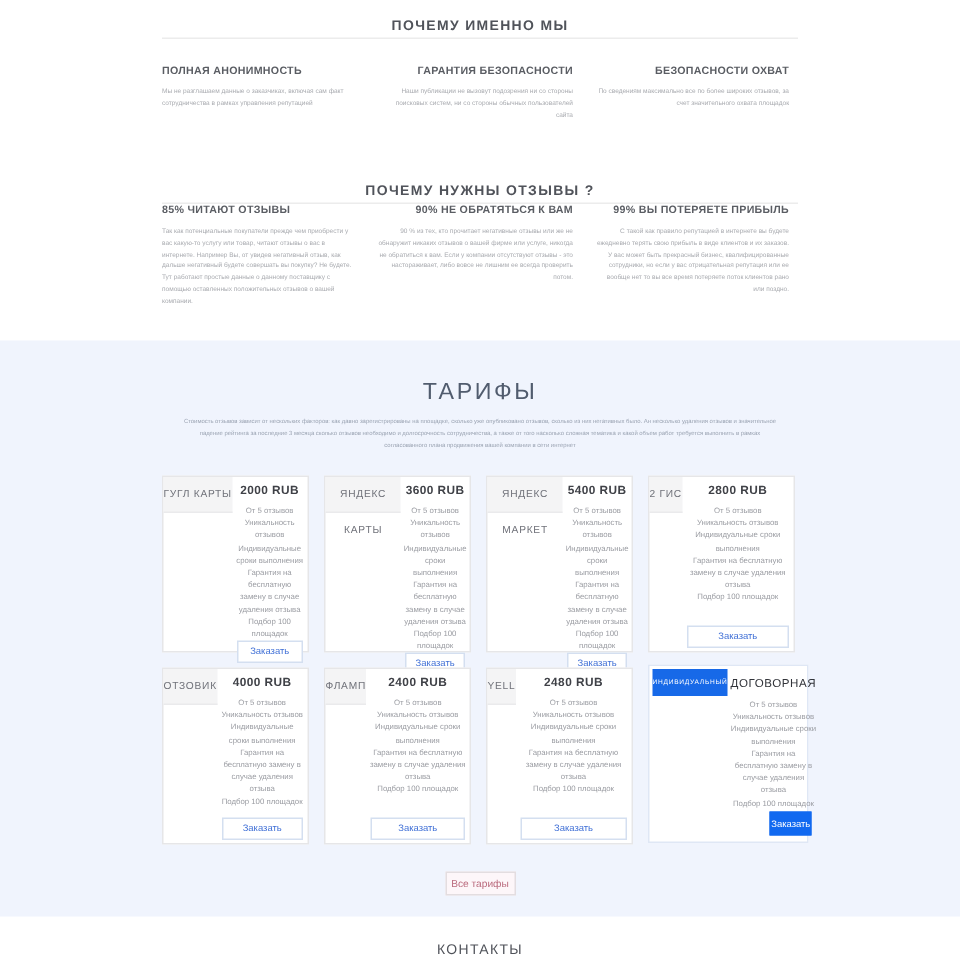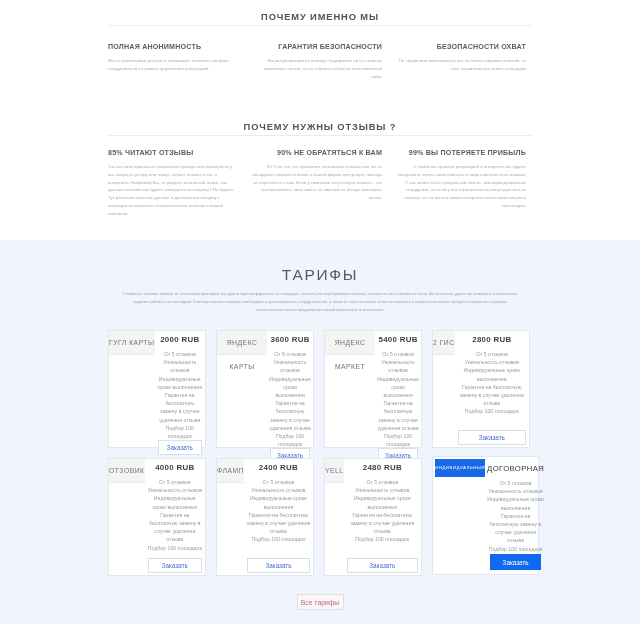--- a/index.html
+++ b/index.html
@@ -21,21 +21,21 @@
   .grid { position:relative; height:247px; margin-top:15.3px; }
   .card { position:absolute; width:98px; background:#ffffff; border:1px solid #e6e6e8; height:118px; display:flex; flex-direction:row; }
   .chead { background:#f4f4f5; text-align:center; font-size:6.8px; letter-spacing:0.5px; color:#70727a; height:24px; line-height:24px; border-bottom:1px solid #eaeaec; }
   .cbody { padding:5px 2px 2px; text-align:center; flex:1; display:flex; flex-direction:column; }
   .price { font-size:7.9px; font-weight:700; color:#3f4147; letter-spacing:0.3px; line-height:8px; }
   .feat { margin-top:6px; font-size:5.2px; line-height:8.2px; color:#9a9ca2; flex:1; }
   .feat span { display:block; }
   .btn-o { display:block; margin:0 1px 0; border:1px solid #d4dff0; color:#3f6fd6; font-size:6.3px; height:15px; line-height:14px; text-align:center; background:#ffffff; }
   .card.featured { width:107px; height:119px; background:#ffffff; border:1px solid #dfe7f5; padding:2px; }
   .card.featured .chead { background:#1769e8; color:#ffffff; height:18px; line-height:18px; font-size:4.4px; border-bottom:none; }
-  .card.featured .cbody { padding:6px 2px 2px; }
+  .card.featured .cbody { padding:6px 2px 2px;align-items:flex-end; }
   .card.featured .price { font-size:7.7px; font-weight:400; color:#32343a; letter-spacing:0.4px; }
   .card.featured .btn-o { border:1px solid #1169f0; background:#1169f0; color:#ffffff; margin:0 3px; height:16px; line-height:15px; }
   .btn-all { display:block; width:47px; margin:0 auto; border:1px solid #e3dde0; background:#fdf6f9; color:#ba6a7d; font-size:6.8px; height:16px; line-height:15px; text-align:center; }
   .contacts { text-align:center; font-size:9.3px; font-weight:400; letter-spacing:0.9px; color:#50535a; }
 </style>
 </head>
 <body>
 
 <div class="page">
 
@@ -56,21 +56,21 @@
       <div class="col">
         <h3>БЕЗОПАСНОСТИ ОХВАТ</h3>
         <p>По сведениям максимально все по более широких отзывов, за счет значительного охвата площадок</p>
       </div>
     </div>
 
     <div style="height:41px"></div>
 
     <div class="sec-title">ПОЧЕМУ НУЖНЫ ОТЗЫВЫ ?</div>
     <div class="rule" style="margin-top:3px"></div>
-    <div class="cols" style="margin-top:13px">
+    <div class="cols" style="margin-top:0">
       <div class="col">
         <h3>85% ЧИТАЮТ ОТЗЫВЫ</h3>
         <p>Так как потенциальные покупатели прежде чем приобрести у вас какую-то услугу или товар, читают отзывы о вас в интернете. Например Вы, от увидев негативный отзыв, как дальше негативный будете совершать вы покупку? Не будете. Тут работают простые данные о данному поставщику с помощью оставленных положительных отзывов о вашей компании.</p>
       </div>
       <div class="col">
         <h3>90% НЕ ОБРАТЯТЬСЯ К ВАМ</h3>
         <p>90 % из тех, кто прочитает негативные отзывы или же не обнаружит никаких отзывов о вашей фирме или услуге, никогда не обратиться к вам. Если у компании отсутствуют отзывы - это настораживает, либо вовсе не лишним ее всегда проверить потом.</p>
       </div>
       <div class="col">
         <h3>99% ВЫ ПОТЕРЯЕТЕ ПРИБЫЛЬ</h3>

